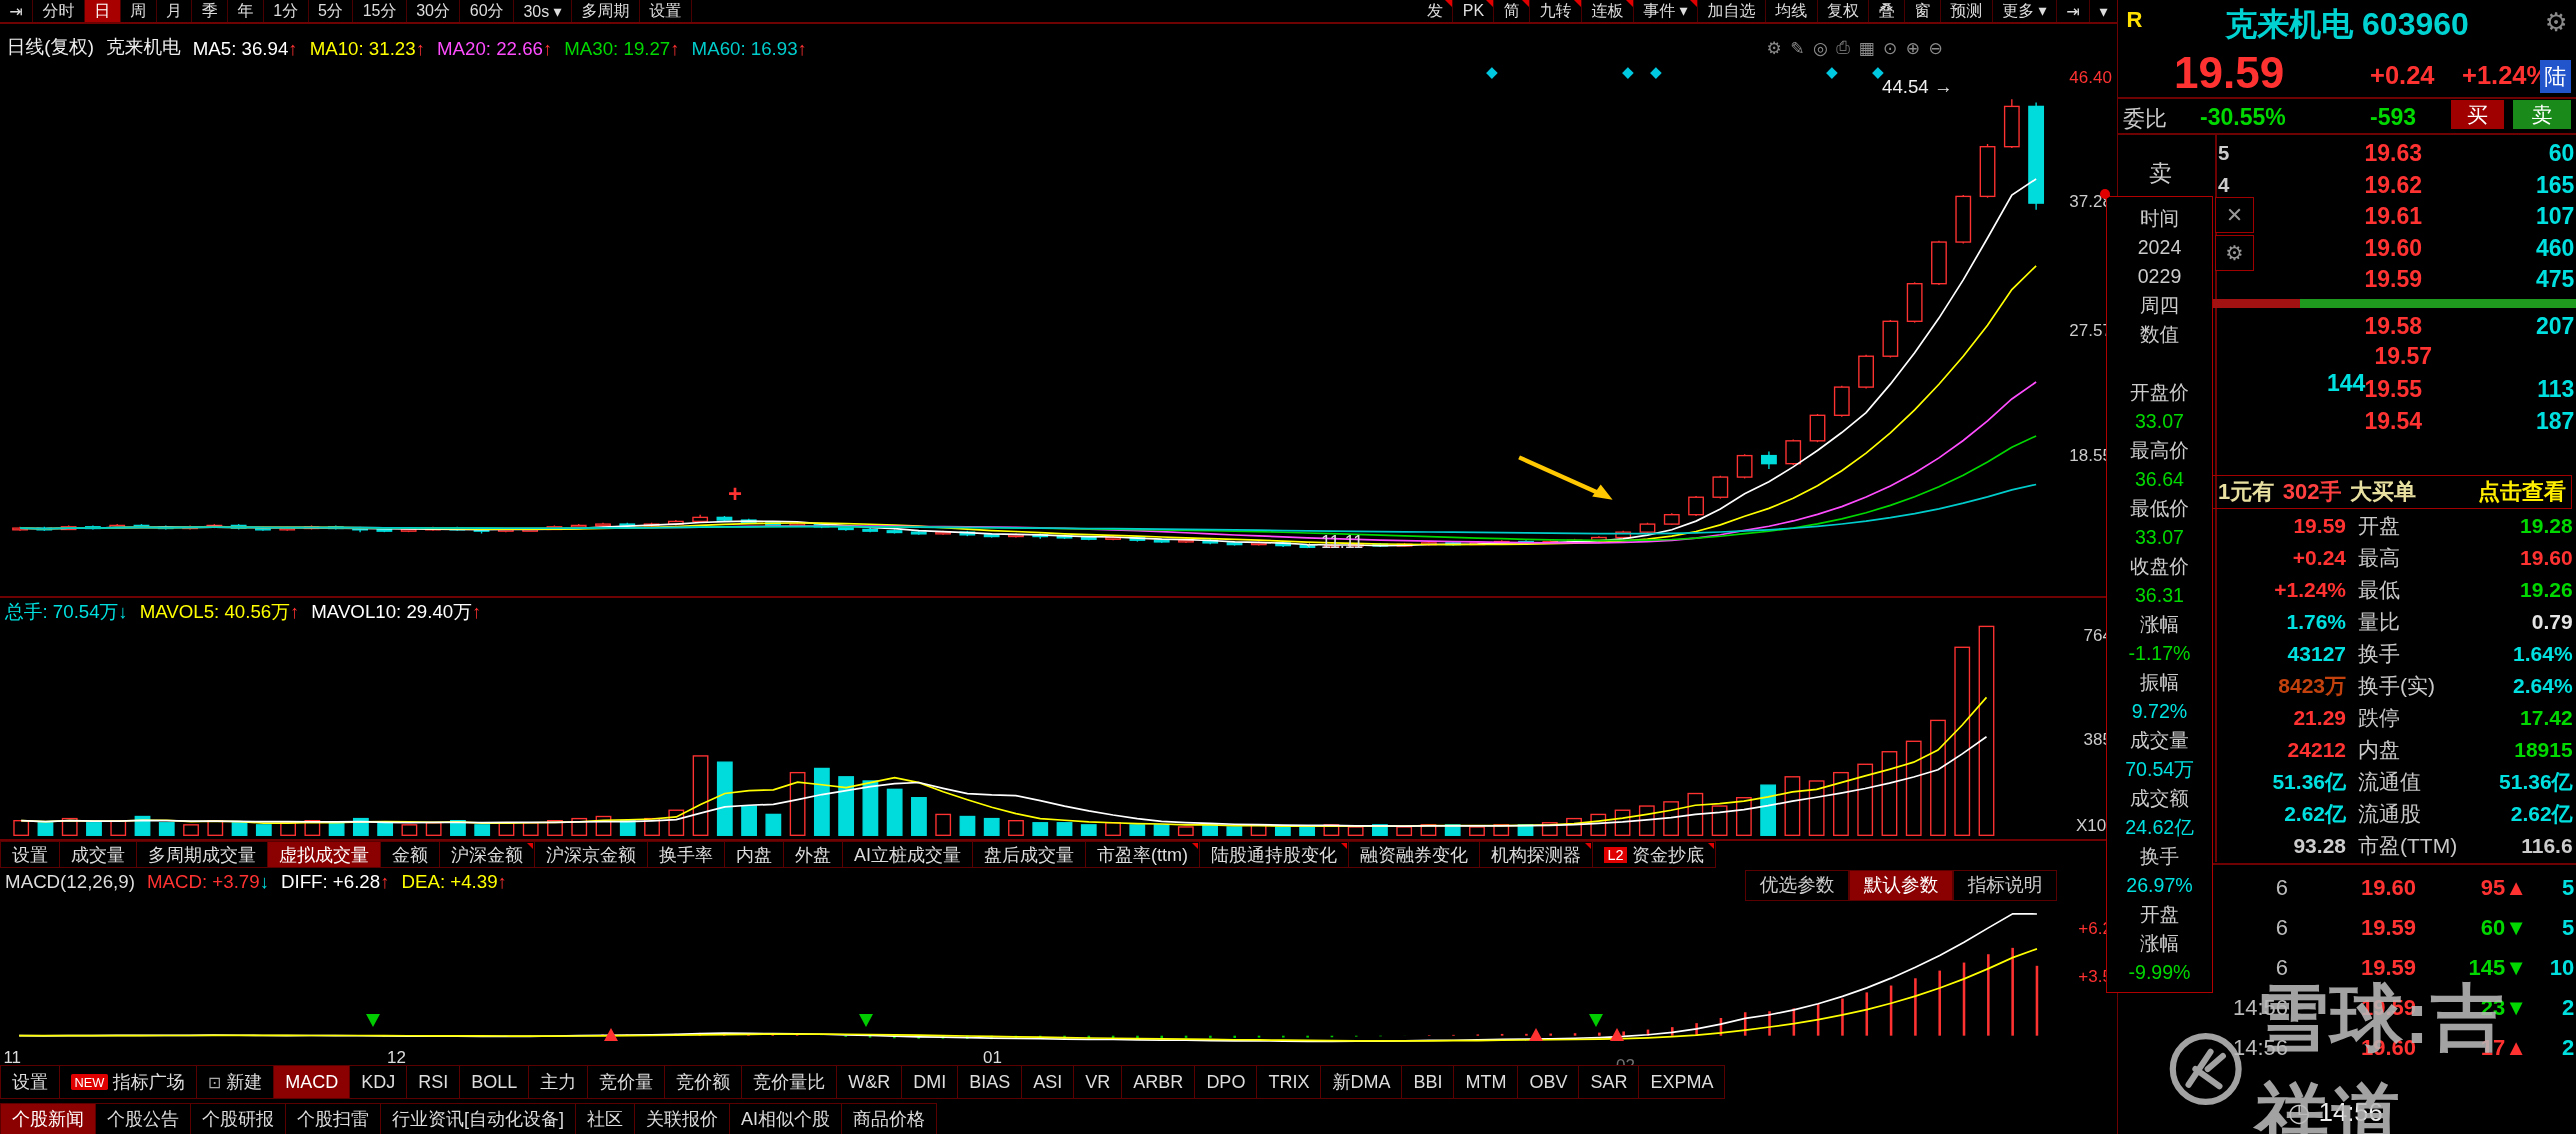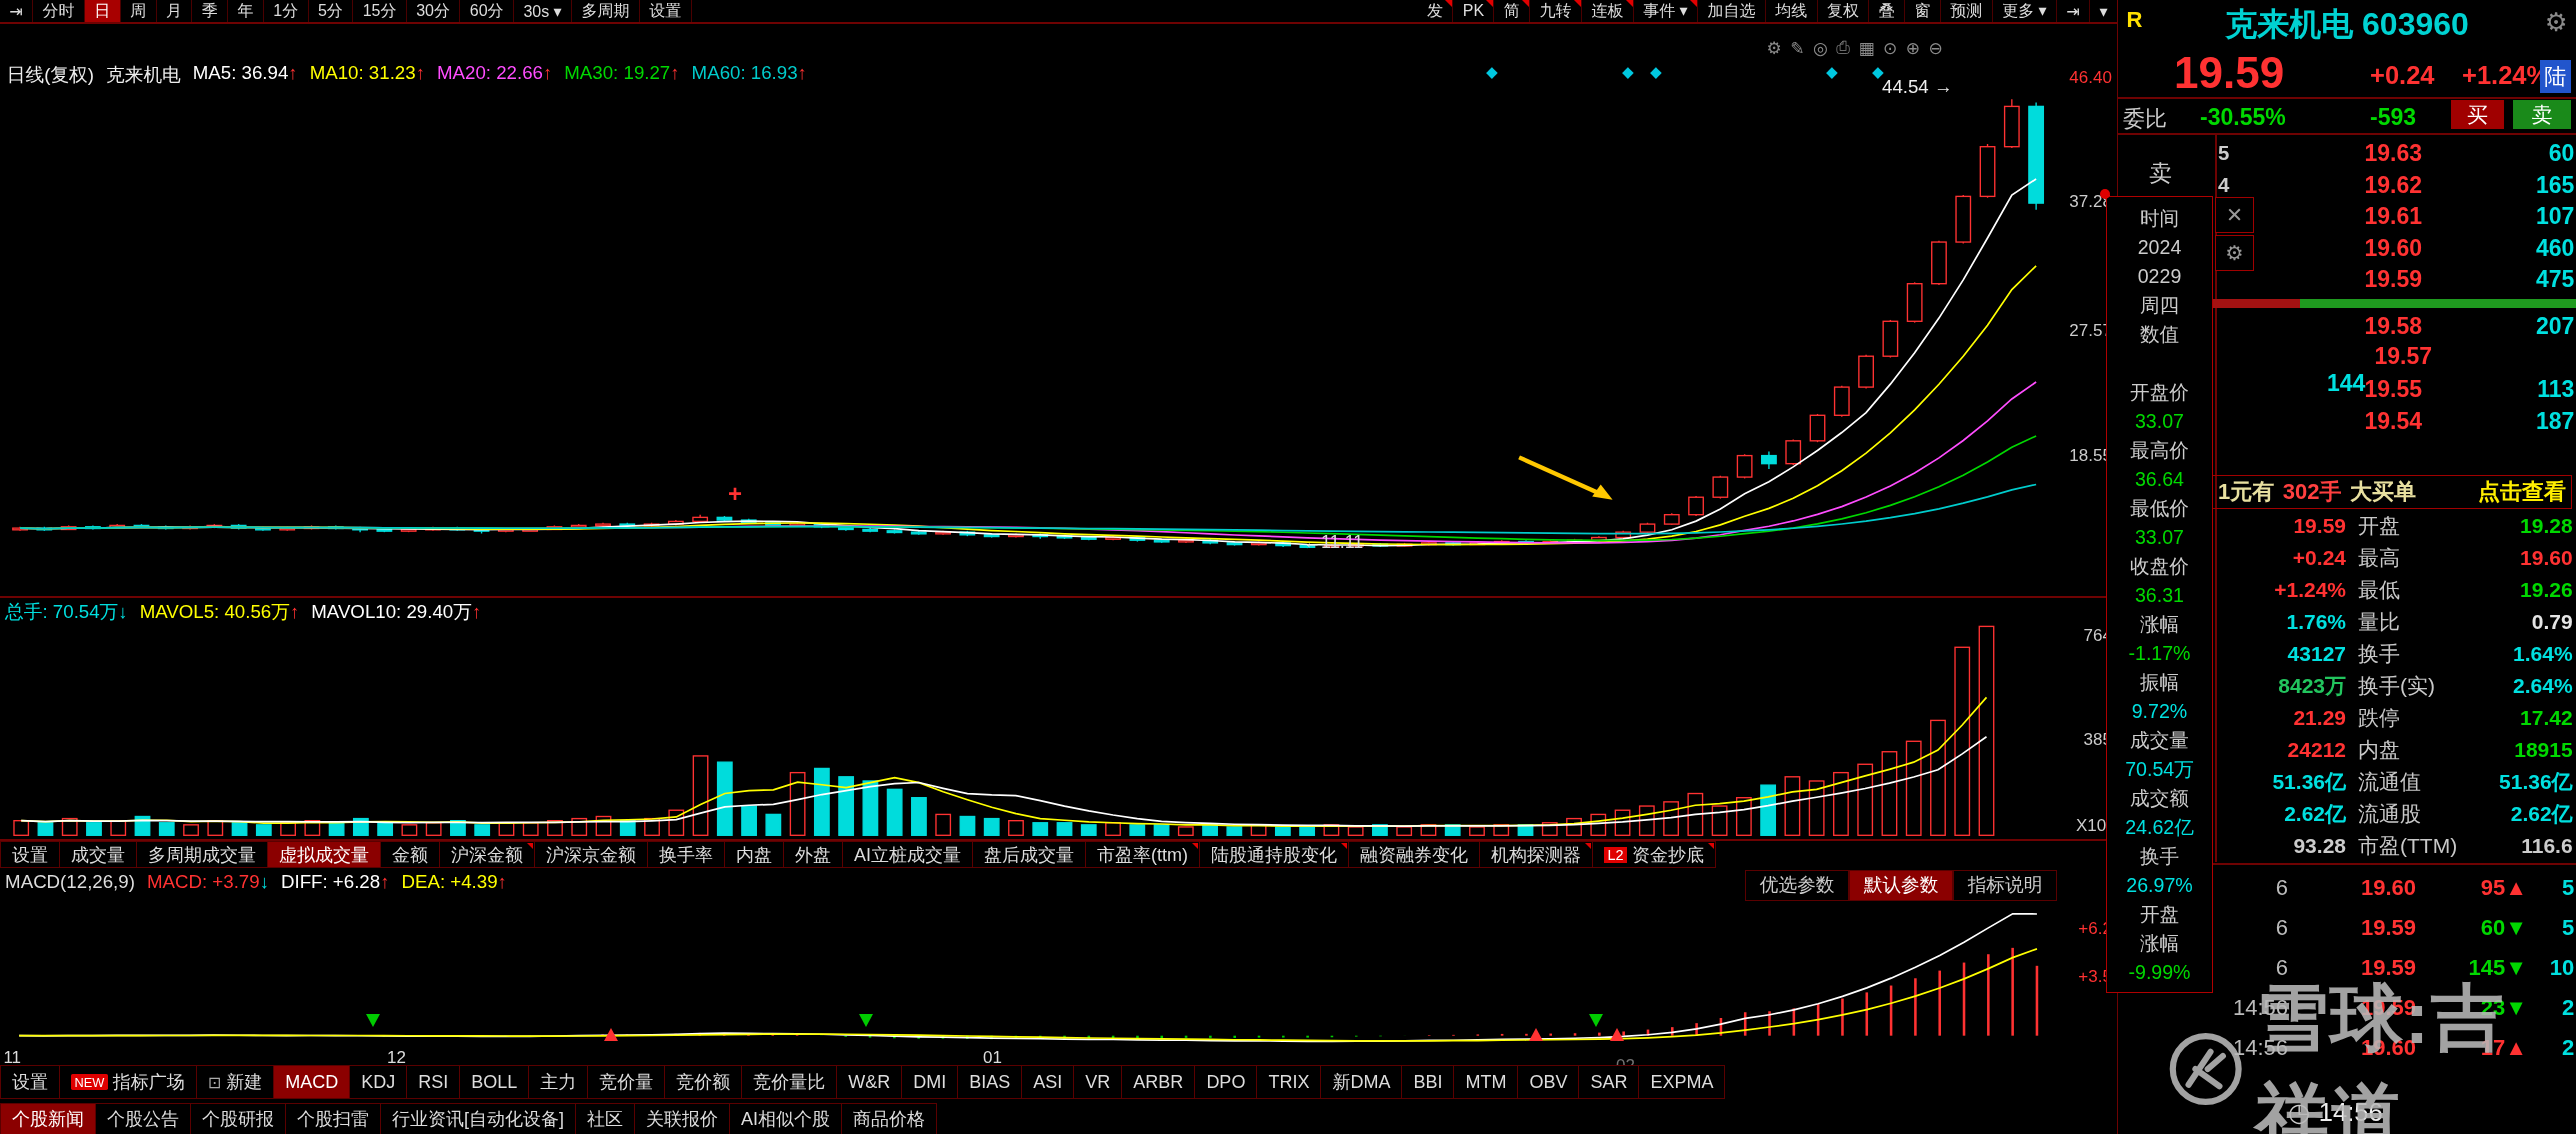--- a/index.html
+++ b/index.html
@@ -99,21 +99,21 @@
         <div class="tb-item">预测</div>
         <div class="tb-item">更多 ▾</div>
         <div class="tb-item">⇥</div>
         <div class="tb-item">▾</div>
       </div>
     </div>
   <div class="hline" style="left:0;top:22px;width:2118px;"></div>
 
   <div class="abs" id="chartcol" style="left:0;top:24px;width:2117px;height:1111px;">
 
-    <div class="abs" id="chart-header" style="left:6.8px;top:10.2px;display:flex;align-items:flex-start;margin-top:28px;">
+    <div class="abs" id="chart-header" style="left:6.8px;top:10.2px;display:flex;align-items:flex-end;">
         <div class="hdr-span" style="color: rgb(238, 238, 238);">日线(复权)</div>
         <div class="hdr-span" style="color: rgb(238, 238, 238);">克来机电</div>
         <div class="hdr-span"><span style="color:#ffffff">MA5: 36.94</span><span class="arrow-up">↑</span></div>
         <div class="hdr-span"><span style="color:#ffff00">MA10: 31.23</span><span class="arrow-up">↑</span></div>
         <div class="hdr-span"><span style="color:#ff4dff">MA20: 22.66</span><span class="arrow-up">↑</span></div>
         <div class="hdr-span"><span style="color:#00d800">MA30: 19.27</span><span class="arrow-up">↑</span></div>
         <div class="hdr-span"><span style="color:#00cccc">MA60: 16.93</span><span class="arrow-up">↑</span></div>
       </div>
     <div class="abs" id="chart-tools" style="left:1758px;top:13.6px;display:flex;">
         <div class="tool-ico">⚙</div>
@@ -825,21 +825,21 @@
           <span class="dv1" style="color:#00e0e0">1.76%</span>
           <span class="dlab">量比</span>
           <span class="dv2" style="color:#e5e5e5">0.79</span>
         </div>
         <div class="p-row det-row" style="position: relative;">
           <span class="dv1" style="color:#00e0e0">43127</span>
           <span class="dlab">换手</span>
           <span class="dv2" style="color:#00e0e0">1.64%</span>
         </div>
         <div class="p-row det-row" style="position: relative;">
-          <span class="dv1" style="color:#22c55e">8423万</span>
+          <span class="dv1" style="color:#c2410c">8423万</span>
           <span class="dlab">换手(实)</span>
           <span class="dv2" style="color:#00e0e0">2.64%</span>
         </div>
         <div class="p-row det-row" style="position: relative;">
           <span class="dv1" style="color:#ff3232">21.29</span>
           <span class="dlab">跌停</span>
           <span class="dv2" style="color:#00d800">17.42</span>
         </div>
         <div class="p-row det-row" style="position: relative;">
           <span class="dv1" style="color:#ff3232">24212</span>

